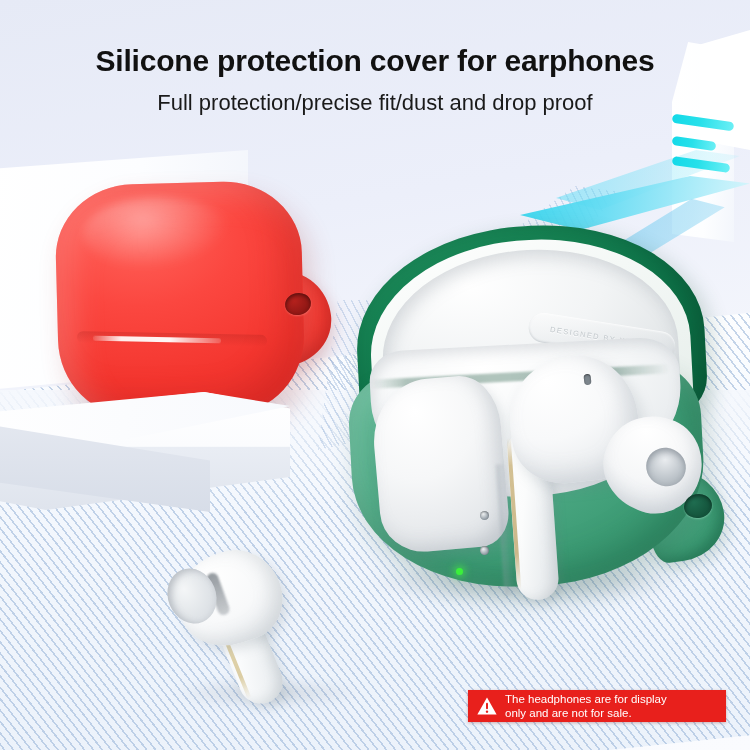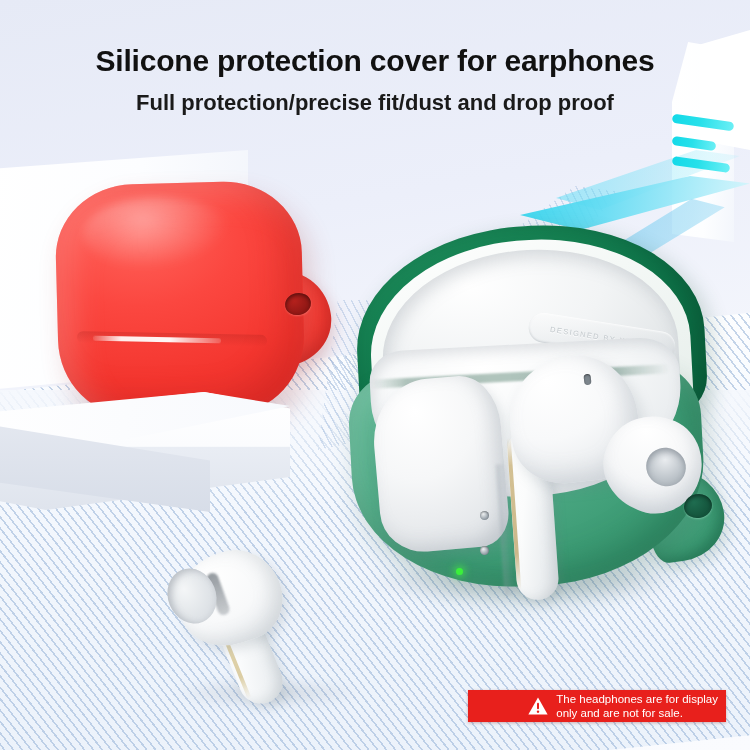--- a/index.html
+++ b/index.html
@@ -117,21 +117,21 @@
 
   
   .title {
     position:absolute; left:0; top:44px; width:750px;
     text-align:center; font-size:30px; font-weight:bold;
     color:#111111; letter-spacing:-.2px;
     font-family:"Liberation Sans", sans-serif;
   }
   .subtitle {
     position:absolute; left:0; top:90px; width:750px;
-    text-align:center; font-size:22px; font-weight:bold;
+    text-align:center; font-size:22px; font-weight:normal;
     color:#1a1a1a;
     font-family:"Liberation Sans", sans-serif;
   }
 
   
   .red-case {
     position:absolute; left:57px; top:183px; width:260px; height:232px;
   }
   .red-body {
     position:absolute; left:0; top:0; width:246px; height:232px;
@@ -372,21 +372,20 @@
     filter:blur(5px);
   }
 
   
   .warn {
     position:absolute; left:468px; top:690px; width:258px; height:32px;
     background:#e8201c;
     display:flex; align-items:center; gap:7px;
     padding:0 8px;
     box-shadow:0 1px 3px rgba(120,20,18,.3);
-    justify-content:flex-end;
   }
   .warn-icon { width:22px; height:20px; flex:0 0 22px; position:relative; }
   .warn-text {
     font-size:11.5px; line-height:1.22; color:#ffffff;
     font-family:"Liberation Sans", sans-serif;
     white-space:pre-line;
   }
 </style>
 </head>
 <body>

